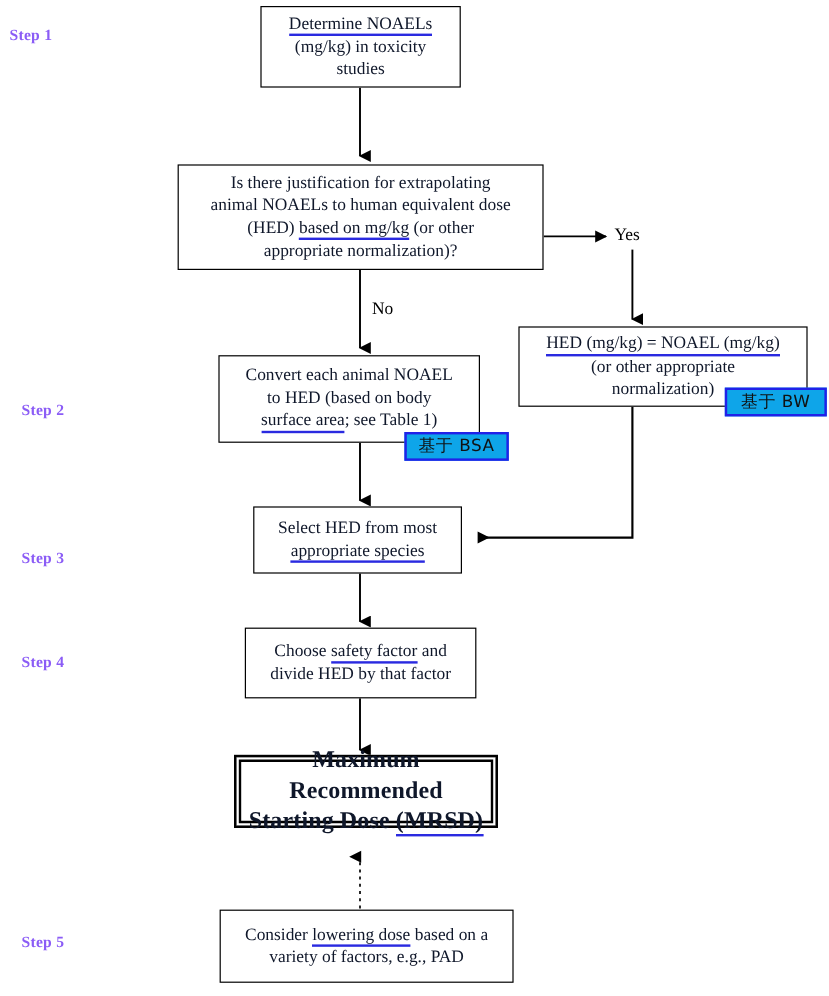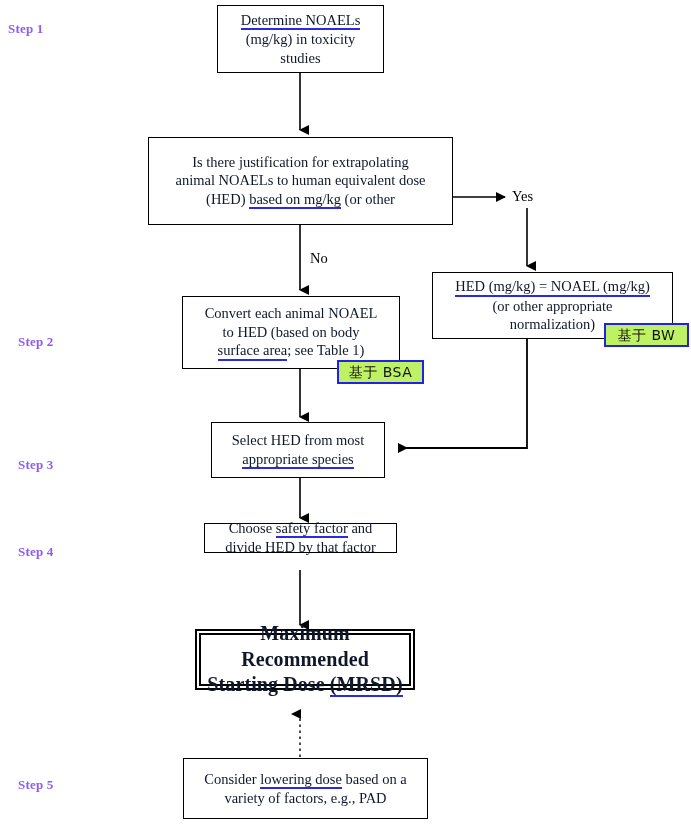--- a/index.html
+++ b/index.html
@@ -52,21 +52,21 @@
   .ul-blue {
     border-bottom: 2px solid #2a2ae0;
     padding-bottom: 0px;
     display: inline-block;
     line-height: 1.05;
   }
   .cn-note {
     position: absolute;
     box-sizing: border-box;
     border: 2px solid #2121e8;
-    background: #bef264;
+    background: #0ea5e9;
     color: #111;
     font-family: "DejaVu Sans", "Liberation Sans", sans-serif;
     font-size: 14px;
     line-height: 1;
     display: flex;
     align-items: center;
     justify-content: center;
     letter-spacing: 0.5px;
     z-index: 6;
   }
@@ -136,20 +136,21 @@
       <span>(mg/kg) in toxicity</span><br>
       <span>studies</span>
     </span>
   </div>
 
   <div class="node" style="left:148px; top:137px; width:305px; height:88px;">
     <span class="txt">
       <span>Is there justification for extrapolating</span><br>
       <span>animal NOAELs to human equivalent dose</span><br>
       <span>(HED) </span><span class="ul-blue">based on mg/kg</span><span> (or other</span><br>
+      <span>appropriate normalization)?</span>
     </span>
   </div>
 
   <div class="node" style="left:432px; top:272px; width:241px; height:67px;">
     <span class="txt">
       <span class="ul-blue">HED (mg/kg) = NOAEL (mg/kg)</span><br>
       <span>(or other appropriate</span><br>
       <span>normalization)</span>
     </span>
   </div>
@@ -162,21 +163,21 @@
     </span>
   </div>
 
   <div class="node" style="left:211px; top:422px; width:174px; height:56px;">
     <span class="txt">
       <span>Select HED from most</span><br>
       <span class="ul-blue">appropriate species</span>
     </span>
   </div>
 
-  <div class="node" style="left:204px; top:523px; width:193px; height:30px;">
+  <div class="node" style="left:204px; top:523px; width:193px; height:59px;">
     <span class="txt">
       <span>Choose </span><span class="ul-blue">safety factor</span><span> and</span><br>
       <span>divide HED by that factor</span>
     </span>
   </div>
 
   <div class="node mrsd" style="left:195px; top:629px; width:220px; height:61px;">
     <span class="txt">
       <span>Maximum Recommended</span><br>
       <span>Starting Dose </span><span class="ul-blue">(MRSD)</span>

